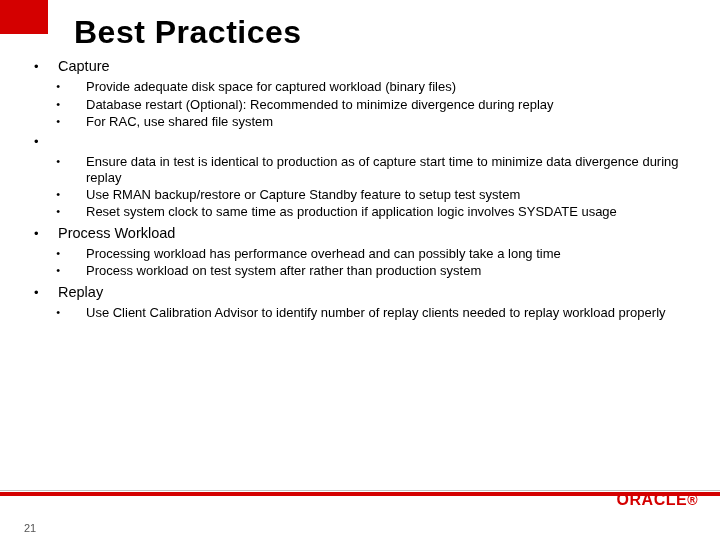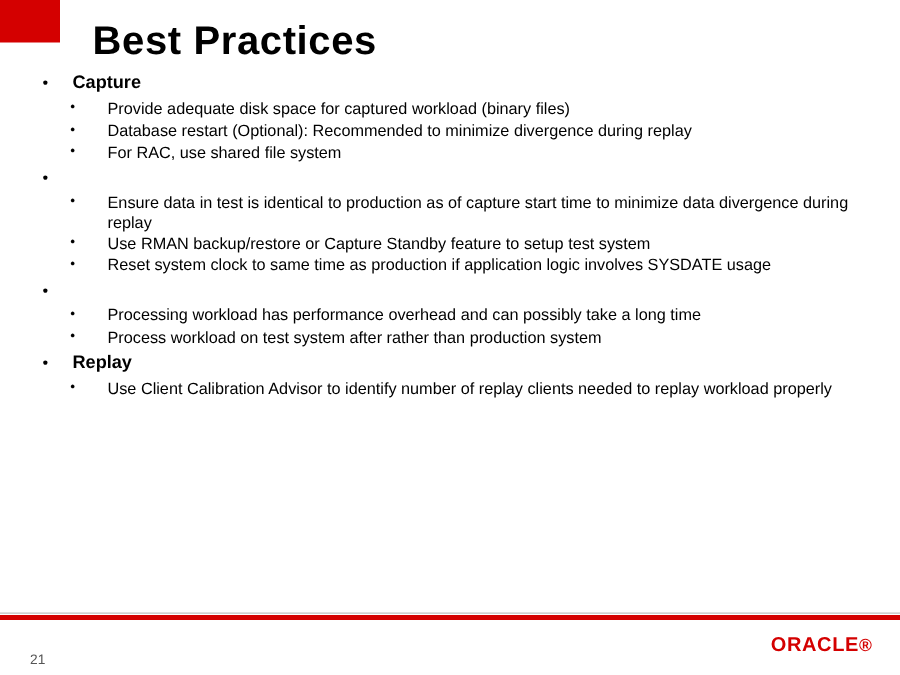--- a/index.html
+++ b/index.html
@@ -46,21 +46,21 @@
     margin-bottom: 4px;
   }
   .top-bullet {
     width: 24px;
     flex: 0 0 24px;
     text-align: left;
     font-size: 13px;
   }
   .section-title {
     font-size: 14.5px;
-    font-weight: bold;
+    font-weight: normal;
   }
   .sub-list {
     margin: 0 0 4px 0;
     padding: 0;
   }
   .sub-item {
     display: flex;
     align-items: flex-start;
     margin-bottom: 1px;
   }
@@ -91,21 +91,21 @@
     position: absolute;
     left: 0;
     right: 0;
     top: -2px;
     height: 1px;
     background: #c0c0c0;
   }
   .logo {
     position: absolute;
     right: 22px;
-    bottom: 14px;
+    bottom: 31px;
     font-family: Arial, sans-serif;
     font-size: 16px;
     font-weight: bold;
     letter-spacing: 0.5px;
     color: #d40000;
   }
   .logo .dot {
     color: #d40000;
     font-size: 14px;
   }
@@ -163,20 +163,21 @@
       <div class="sub-item">
         <span class="sub-bullet">•</span>
         <span class="sub-text">Reset system clock to same time as production if application logic involves SYSDATE usage</span>
       </div>
     </div>
   </div>
 
   <div class="section">
     <div class="section-header">
       <span class="top-bullet">•</span>
+      <span class="section-title">Process Workload</span>
     </div>
     <div class="sub-list">
       <div class="sub-item">
         <span class="sub-bullet">•</span>
         <span class="sub-text">Processing workload has performance overhead and can possibly take a long time</span>
       </div>
       <div class="sub-item">
         <span class="sub-bullet">•</span>
         <span class="sub-text">Process workload on test system after rather than production system</span>
       </div>

